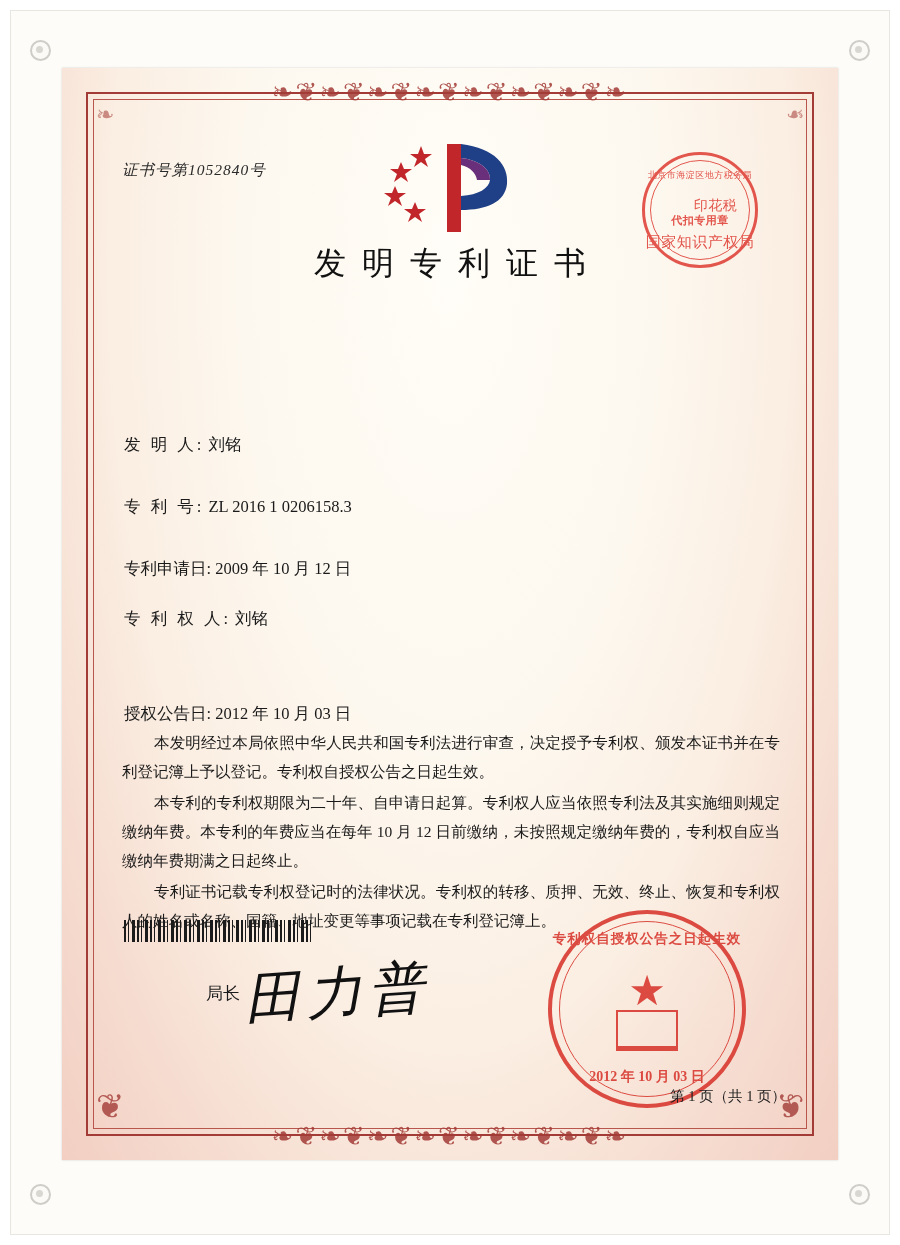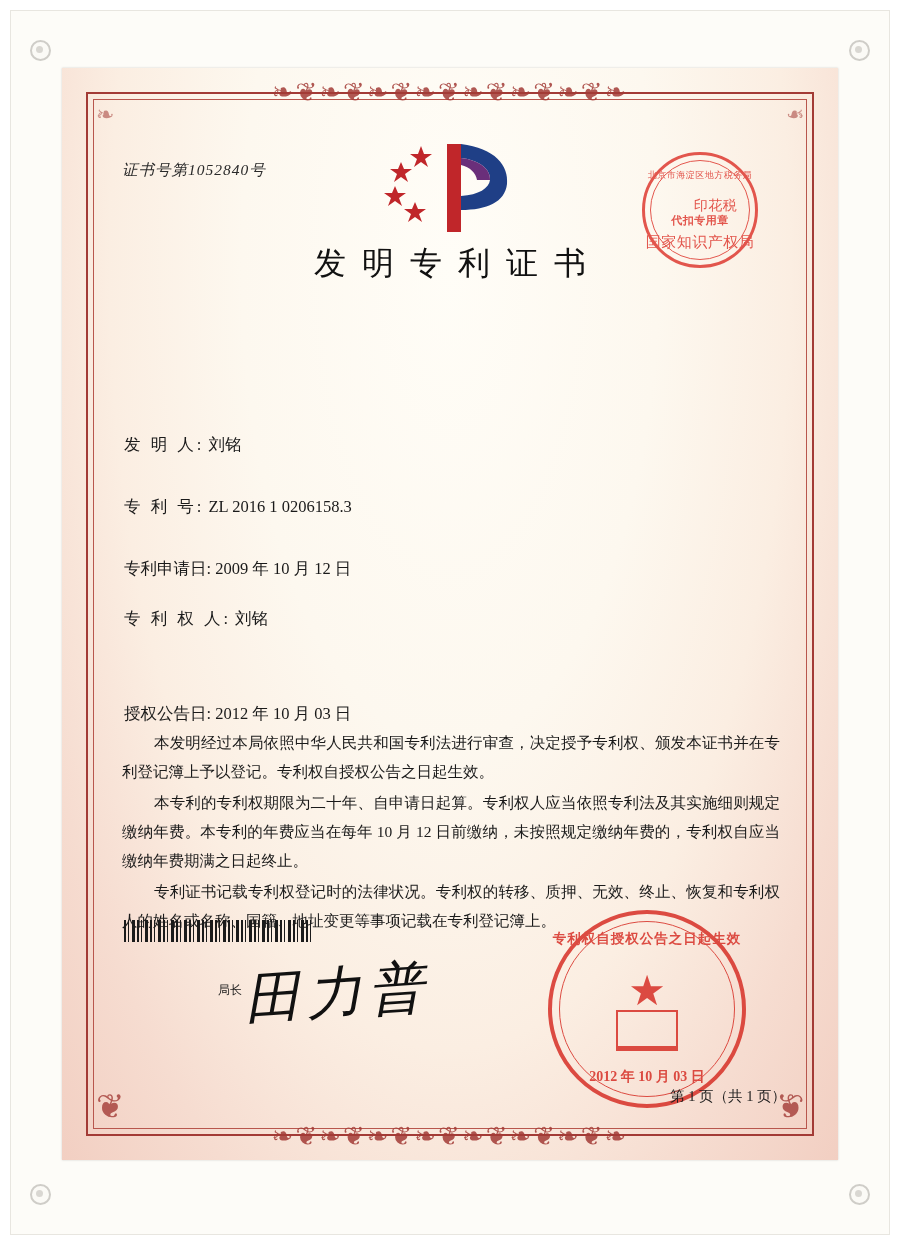--- a/index.html
+++ b/index.html
@@ -211,23 +211,23 @@
     background:
       repeating-linear-gradient(90deg,
         #1b1b1b 0px, #1b1b1b 2px, transparent 2px, transparent 4px,
         #1b1b1b 4px, #1b1b1b 5px, transparent 5px, transparent 8px,
         #1b1b1b 8px, #1b1b1b 11px, transparent 11px, transparent 13px);
   }
 
   
   #sig-label {
     position: absolute;
-    left: 104px;
+    left: 92px;
     top: 862px;
-    font-size: 12px;
+    font-size: 17px;
     color: #1b1b1b;
   }
   #sig-handwritten {
     position: absolute;
     left: 130px;
     top: 836px;
     font-size: 56px;
     color: #111;
     font-family: "DejaVu Serif", serif;
     font-style: italic;

